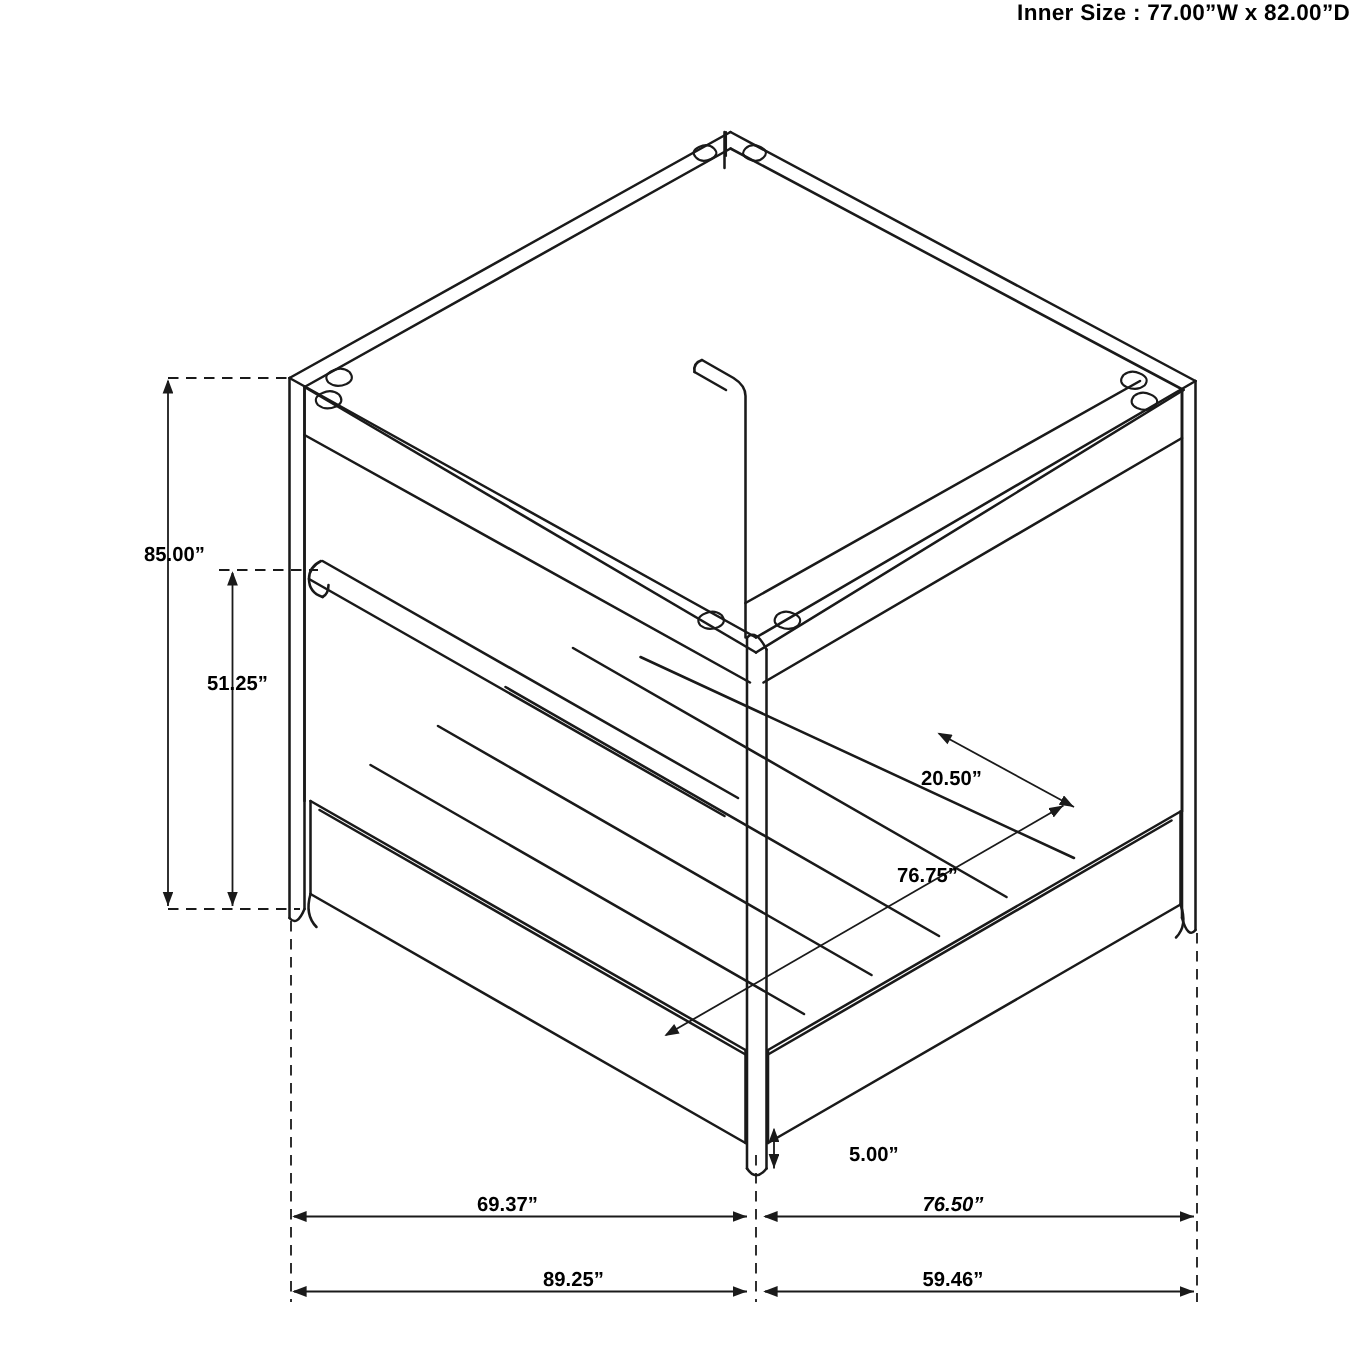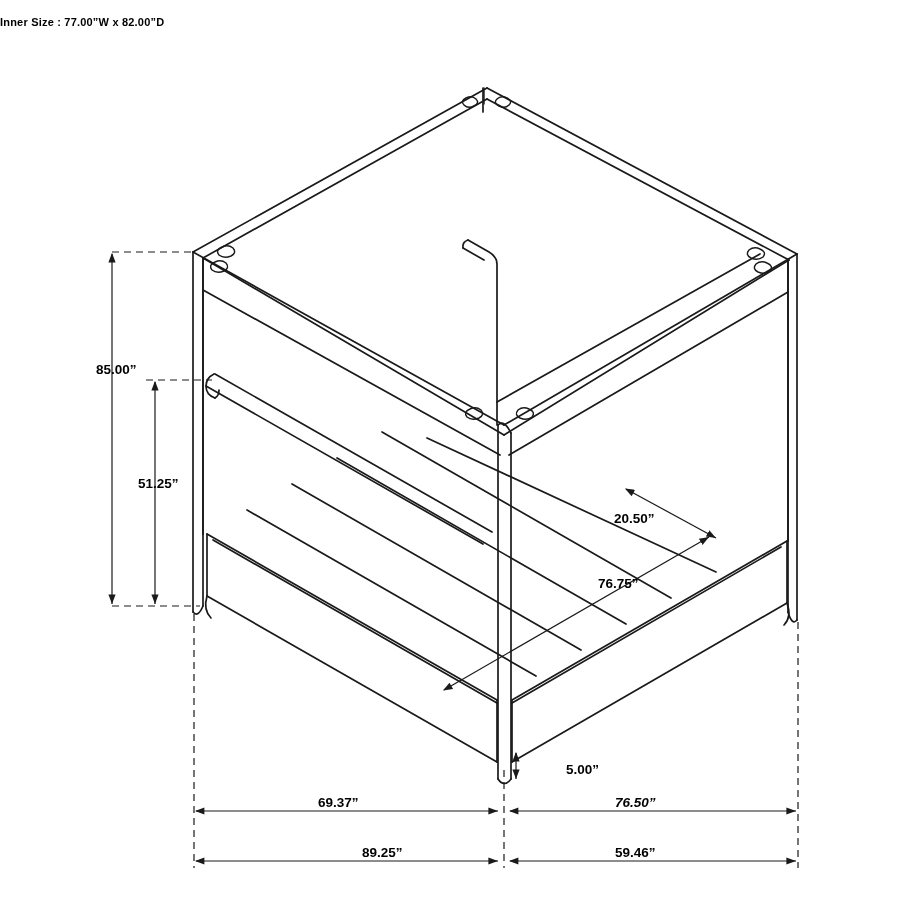--- a/index.html
+++ b/index.html
@@ -15,25 +15,25 @@
     position: relative;
     overflow: hidden;
   }
   #stage {
     position: relative;
     width: 900px;
     height: 900px;
   }
   .title {
     position: absolute;
-    top: 16px;
+    top: 0;
     left: 0;
     width: 900px;
-    text-align: left;
-    font-size: 11px;
+    text-align: right;
+    font-size: 15px;
     font-weight: bold;
     letter-spacing: 0.2px;
   }
   svg.drawing {
     position: absolute;
     top: 0;
     left: 0;
     width: 900px;
     height: 900px;
   }
@@ -164,21 +164,21 @@
 
       <path d="M196,811 L498,811" marker-start="url(#arrStart)" marker-end="url(#arrEnd)"></path>
       <path d="M510,811 L796,811" marker-start="url(#arrStart)" marker-end="url(#arrEnd)"></path>
 
       <path d="M196,861 L498,861" marker-start="url(#arrStart)" marker-end="url(#arrEnd)"></path>
       <path d="M510,861 L796,861" marker-start="url(#arrStart)" marker-end="url(#arrEnd)"></path>
     </g>
   </svg>
 
   <div class="dimlabel" style="left:96px;  top:362px;">85.00”</div>
-  <div class="dimlabel" style="left:138px; top:476px;text-align:right;">51.25”</div>
+  <div class="dimlabel" style="left:138px; top:448px;text-align:right;">51.25”</div>
   <div class="dimlabel" style="left:614px; top:511px;">20.50”</div>
   <div class="dimlabel" style="left:598px; top:576px;">76.75”</div>
   <div class="dimlabel" style="left:534px; top:762px;margin-left:32px;">5.00”</div>
   <div class="dimlabel" style="left:318px; top:795px;">69.37”</div>
   <div class="dimlabel" style="left:615px; top:795px;font-style:italic;">76.50”</div>
   <div class="dimlabel" style="left:318px; top:845px;margin-left:44px;">89.25”</div>
   <div class="dimlabel" style="left:615px; top:845px;">59.46”</div>
 
 </div>
 

